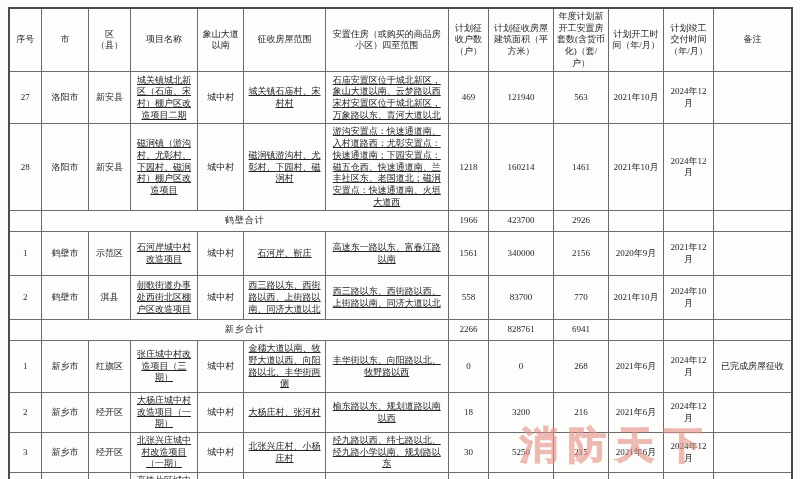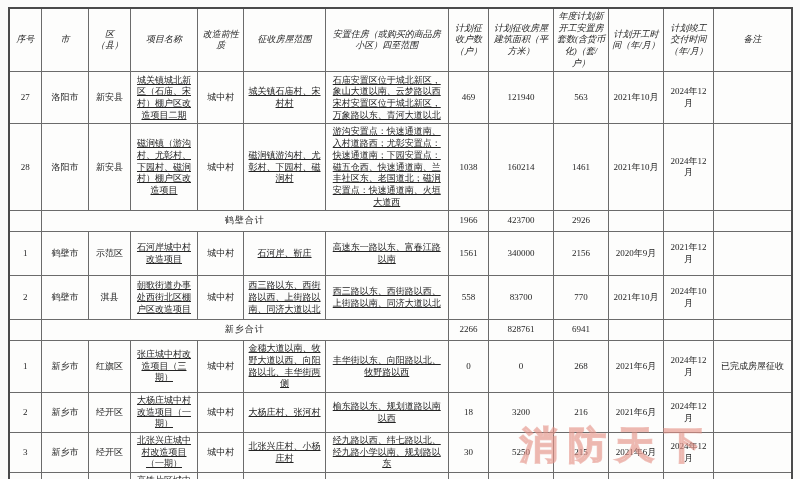--- a/index.html
+++ b/index.html
@@ -35,21 +35,21 @@
     padding: 2px 3px;
     vertical-align: middle;
     text-align: center;
     word-break: break-all;
     color: #242424;
   }
   table.project-table {
     border: 2px solid #4a4a4a;
   }
   thead tr { height: 50px; }
-  thead th { font-weight: normal; font-style: italic; }
+  thead th { font-weight: normal; }
   td.al { text-align: left; text-decoration: underline; }
   tr.summary-row { height: 21px; }
   tr.summary-row td.summary-label {
     letter-spacing: 1px;
   }
   tr.r-tall { height: 52px; }
   tr.r-med  { height: 44px; }
   tr.r-short{ height: 29px; }
   .watermark {
     position: absolute;
@@ -84,21 +84,21 @@
         <col style="width:7.0%">
         <col style="width:6.4%">
       <col style="width:10.0%">
     </colgroup>
     <thead>
       <tr id="header-row">
           <th>序号</th>
           <th>市</th>
           <th>区（县）</th>
           <th>项目名称</th>
-          <th>改造前性质</th>
+          <th>象山大道以南</th>
           <th>征收房屋范围</th>
           <th>安置住房（或购买的商品房小区）四至范围</th>
           <th>计划征收户数（户）</th>
           <th>计划征收房屋建筑面积（平方米）</th>
           <th>年度计划新开工安置房套数(含货币化)（套/户）</th>
           <th>计划开工时间（年/月）</th>
           <th>计划竣工交付时间（年/月）</th>
           <th>备注</th>
         </tr>
     </thead>
@@ -119,21 +119,21 @@
           <td></td>
         </tr>
         <tr class="r-tall">
           <td>28</td>
           <td>洛阳市</td>
           <td>新安县</td>
           <td class="al">磁涧镇（游沟村、尤彰村、下园村、磁涧村）棚户区改造项目</td>
           <td>城中村</td>
           <td class="al">磁涧镇游沟村、尤彰村、下园村、磁涧村</td>
           <td class="al">游沟安置点：快速通道南、入村道路西；尤彰安置点：快速通道南；下园安置点：磁五仓西、快速通道南、兰丰社区东、老国道北；磁涧安置点：快速通道南、火垣大道西</td>
-          <td>1038</td>
+          <td>1218</td>
           <td>160214</td>
           <td>1461</td>
           <td>2021年10月</td>
           <td>2024年12月</td>
           <td></td>
         </tr>
         <tr class="summary-row">
           <td></td>
           <td colspan="6" class="summary-label">鹤壁合计</td>
           <td>1966</td>

